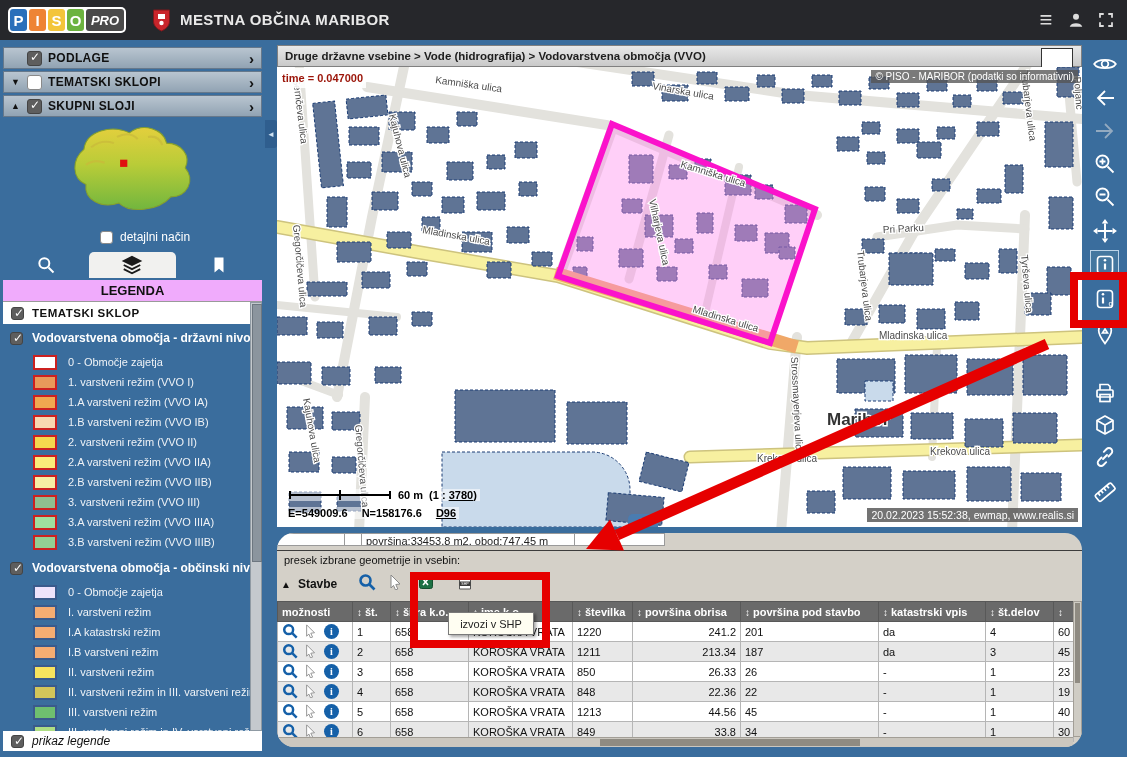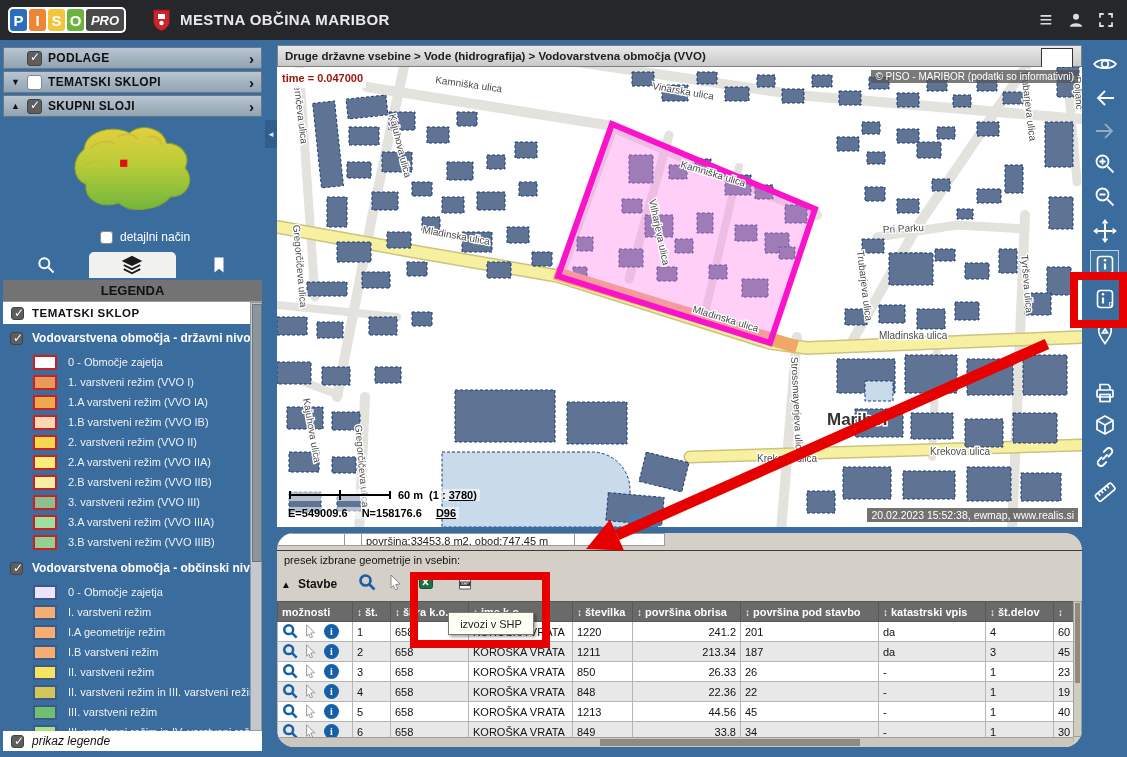--- a/index.html
+++ b/index.html
@@ -25,21 +25,21 @@
   .acc .chev{margin-left:auto;font-weight:bold;font-size:15px;color:#111;}
   .cb{width:15px;height:15px;border-radius:3px;background:#fff;border:1px solid #8a8a8a;
     box-sizing:border-box;position:relative;flex:none;display:inline-block;}
   .cb.on{background:#5e5e5e;border-color:#444;}
   .cb.on::after{content:"✓";position:absolute;left:2px;top:-2px;color:#fff;font-size:12px;font-weight:bold;}
   .cbsm{width:13px;height:13px;}
   .detail{position:absolute;left:100px;top:190px;display:flex;align-items:center;gap:7px;color:#fff;font-size:12px;}
   .tabs{position:absolute;left:3px;top:212px;width:259px;height:26px;display:flex;}
   .tab{flex:1;display:flex;align-items:center;justify-content:center;border-radius:5px 5px 0 0;}
   .tab.active{background:#f1f1ef;}
-  .lgtitle{position:absolute;left:3px;top:240px;width:259px;height:22px;background:#737373;
+  .lgtitle{position:absolute;left:3px;top:240px;width:259px;height:22px;background:#f0abfc;
     display:flex;align-items:center;justify-content:center;font-weight:bold;font-size:13px;color:#111;
     border-bottom:1px solid #9a9a9a;box-sizing:border-box;}
   .lgwhiterow{position:absolute;left:3px;top:262px;width:247px;height:22px;background:#fff;
     display:flex;align-items:center;gap:8px;padding-left:8px;box-sizing:border-box;
     font-weight:bold;font-size:11.5px;color:#111;letter-spacing:.5px;}
   .lggroup{position:absolute;left:10px;display:flex;align-items:center;gap:9px;color:#fff;
     font-weight:bold;font-size:12px;height:20px;}
   .litem{position:absolute;left:33px;display:flex;align-items:center;gap:11px;height:20px;text-align:center;}
   .sw{width:24px;height:15px;border:2px solid #cc2020;box-sizing:border-box;flex:none;}
   .litem .t{font-size:11px;color:#eef2f6;white-space:nowrap;}
@@ -259,21 +259,21 @@
     <div class="litem" style="top:542px">
         <span class="sw" style="background-color: rgb(239, 226, 251); border-color: rgb(58, 90, 140);"></span>
         <span class="t">0 - Območje zajetja</span>
       </div>
     <div class="litem" style="top:562px">
         <span class="sw" style="background-color: rgb(246, 173, 114); border-color: rgb(58, 90, 140);"></span>
         <span class="t">I. varstveni režim</span>
       </div>
     <div class="litem" style="top:582px">
         <span class="sw" style="background-color: rgb(246, 173, 114); border-color: rgb(58, 90, 140);"></span>
-        <span class="t">I.A geometrije režim</span>
+        <span class="t">I.A katastrski režim</span>
       </div>
     <div class="litem" style="top:602px">
         <span class="sw" style="background-color: rgb(246, 173, 114); border-color: rgb(58, 90, 140);"></span>
         <span class="t">I.B varstveni režim</span>
       </div>
     <div class="litem" style="top:622px">
         <span class="sw" style="background-color: rgb(248, 227, 94); border-color: rgb(58, 90, 140);"></span>
         <span class="t">II. varstveni režim</span>
       </div>
     <div class="litem" style="top:642px">

